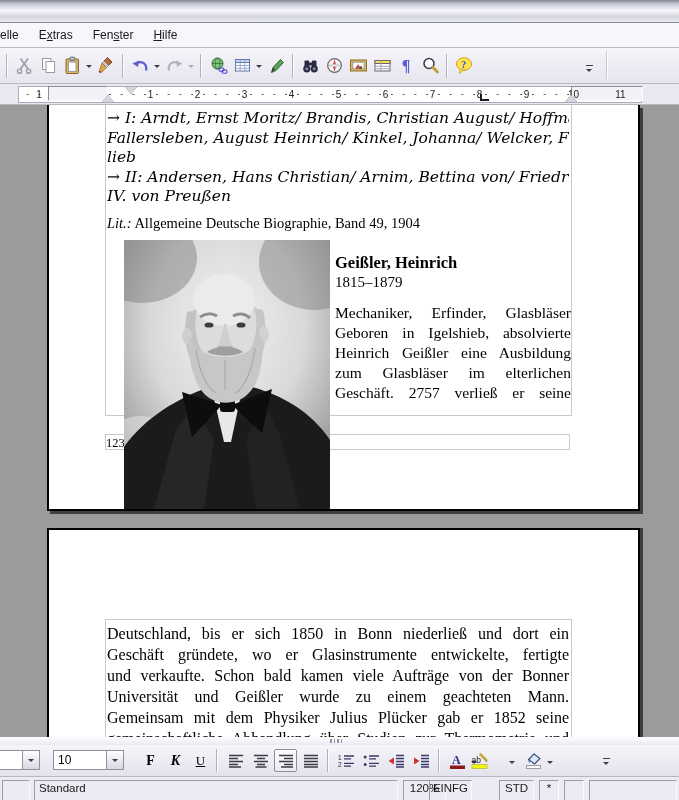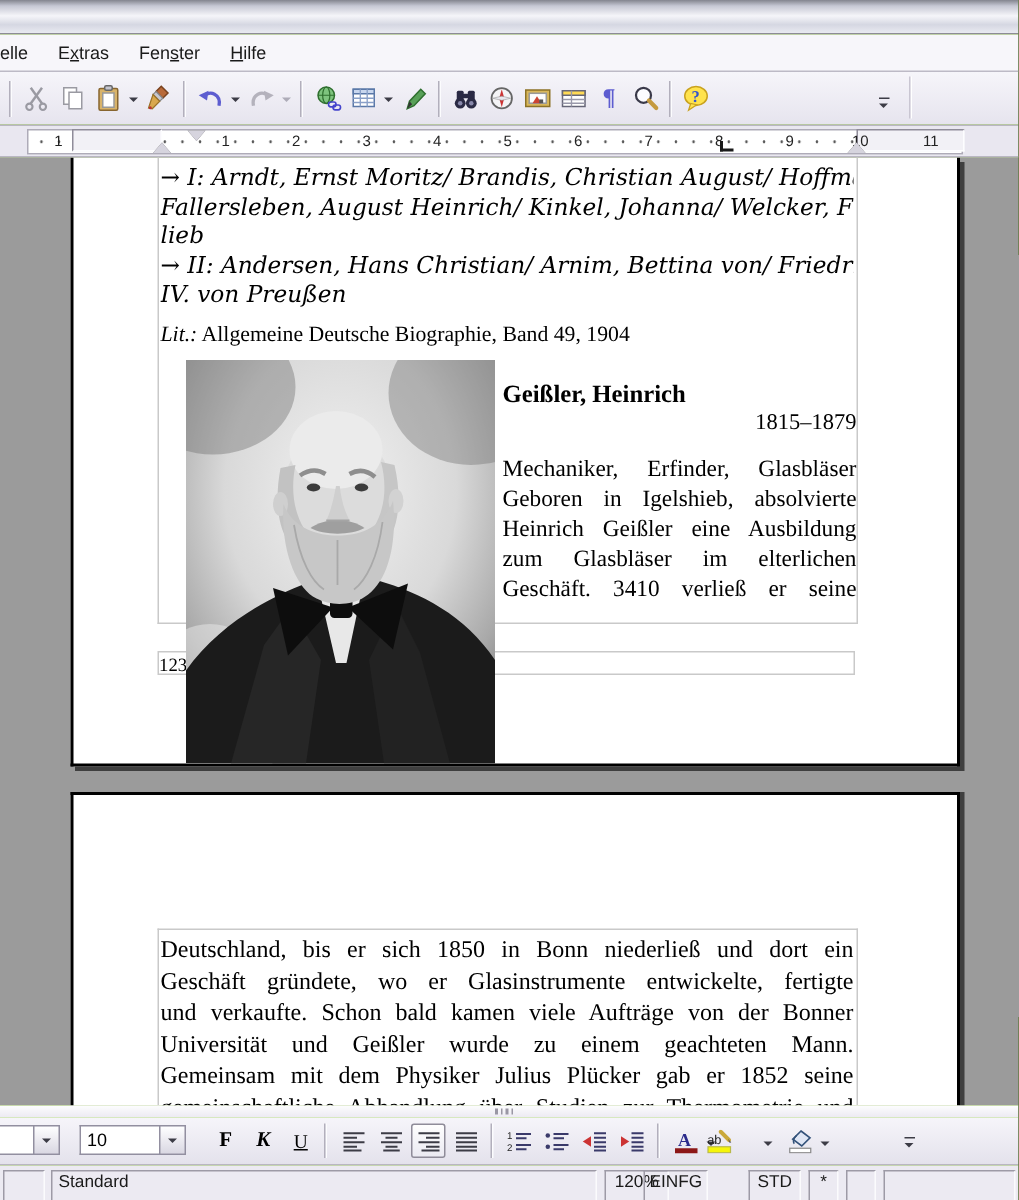--- a/index.html
+++ b/index.html
@@ -54,21 +54,21 @@
   .doc{color:#000;}
   .entries{position:absolute;left:58px;top:4px;width:462px;
     font-family:"DejaVu Serif",serif;font-style:italic;font-size:15.5px;}
   .entries div{height:19.5px;line-height:19.5px;white-space:nowrap;overflow:hidden;}
   .jl{text-align:justify;text-align-last:justify;}
   .lit{position:absolute;left:58px;top:110px;width:462px;font-family:"Liberation Serif",serif;font-size:14.5px;}
   .lit .lbl{font-style:italic;}
   .photo{position:absolute;left:75px;top:135px;width:206px;height:269px;z-index:3;}
   .col{position:absolute;left:286px;top:147px;width:236px;font-family:"Liberation Serif",serif;}
   .col .hd{font-size:16.5px;font-weight:bold;height:21px;line-height:21px;}
-  .col .yr{font-size:15px;height:19px;line-height:19px;text-align:right;}
+  .col .yr{font-size:15px;height:19px;line-height:19px;}
   .col .bio div{height:20px;line-height:20px;font-size:15.5px;white-space:nowrap;overflow:hidden;}
   .col .bio{margin-top:11px;}
   .footerframe{position:absolute;left:56px;top:329px;width:465px;height:16px;border:1px solid #c9c9c9;z-index:1;
     font-family:"Liberation Serif",serif;font-size:12.5px;text-align:left;line-height:16px;padding-right:2px;box-sizing:border-box;}
   .caret{display:inline-block;width:1.5px;height:12px;background:#000;vertical-align:-2px;}
   .p2text{position:absolute;left:58px;top:93px;width:462px;font-family:"Liberation Serif",serif;}
   .p2text div{height:21px;line-height:21px;font-size:16px;white-space:nowrap;overflow:hidden;}
   
   .gripstrip{position:absolute;left:0;top:737px;width:679px;height:8px;background:linear-gradient(#fdfdfe,#eceaf2);}
   .gripstrip .dots{position:absolute;left:330px;top:2px;display:flex;gap:2px;}
@@ -346,21 +346,21 @@
       </div>
 
       <div class="col">
         <div class="hd">Geißler, Heinrich</div>
         <div class="yr">1815–1879</div>
         <div class="bio">
           <div class="jl">Mechaniker, Erfinder, Glasbläser</div>
           <div class="jl">Geboren in Igelshieb, absolvierte</div>
           <div class="jl">Heinrich Geißler eine Ausbildung</div>
           <div class="jl">zum Glasbläser im elterlichen</div>
-          <div class="jl">Geschäft. 3410 verließ er seine</div>
+          <div class="jl">Geschäft. 2757 verließ er seine</div>
         </div>
       </div>
 
       <div class="footerframe"><span>123</span><span class="caret"></span></div>
     </div>
 
     <div class="page page2 doc">
       <div class="tbound tb2"></div>
       <div class="p2text">
         <div class="jl">Deutschland, bis er sich 1850 in Bonn niederließ und dort ein</div>

